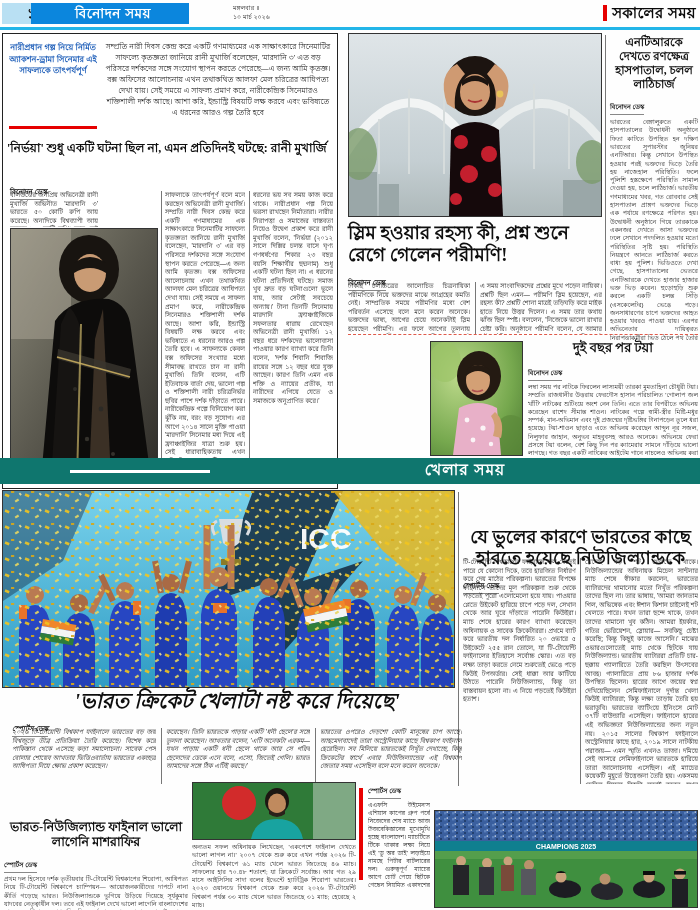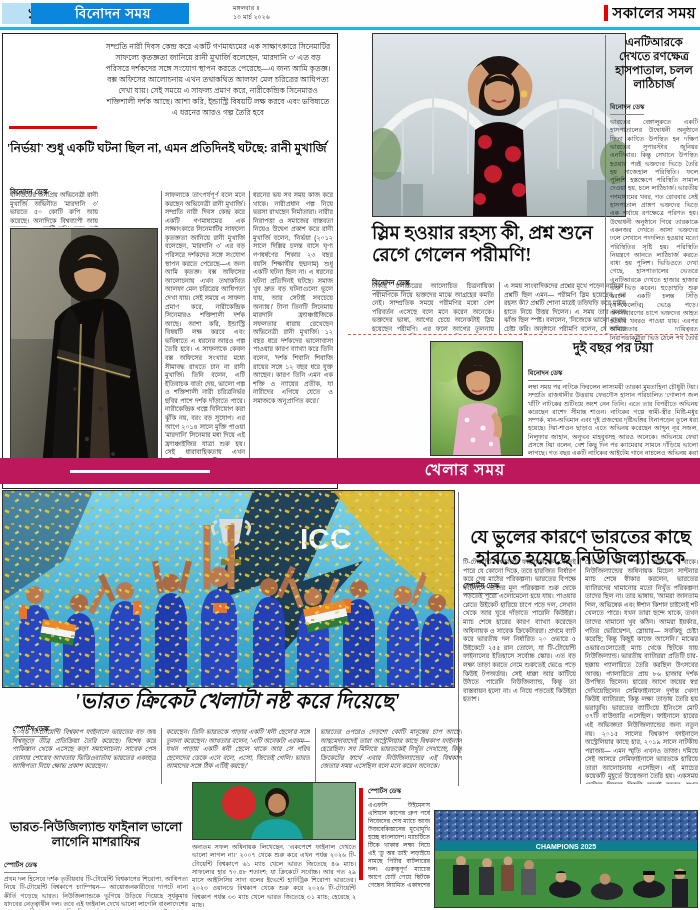--- a/index.html
+++ b/index.html
@@ -19,25 +19,26 @@
 <div class="page">
 
   <div class="abs" style="left:2px;top:3px;width:27px;height:21px;background:#b9e0f3;color:#111;font-weight:700;font-size:13px;text-align:center;line-height:21px;padding-left:20px;">১০</div>
   <div class="abs" style="left:31px;top:3px;width:152px;height:21px;background:#0b86dd;color:#fff;font-weight:700;font-size:13.5px;text-align:center;line-height:21px;letter-spacing:0.5px;padding-left:6px;">বিনোদন সময়</div>
   <div class="abs" style="left:233px;top:4px;width:70px;font-size:6.3px;line-height:1.35;color:#222;">
     <div>মঙ্গলবার ॥</div>
     <div>১০ মার্চ ২০২৬</div>
   </div>
   <div class="abs" style="right:4px;top:3px;height:20px;display:flex;align-items:center;">
     <span style="display:inline-block;width:4px;height:16px;background:#e60000;margin-right:5px;"></span>
-    <span style="font-weight:900;font-size:15px;color:#0a0a0a;letter-spacing:0.3px;font-family:Liberation Serif, serif;">সকালের সময়</span>
+    <span style="font-weight:900;font-size:15px;color:#0a0a0a;letter-spacing:0.3px;font-family:Liberation Sans, sans-serif;">সকালের সময়</span>
   </div>
   <div class="abs" style="left:0;top:27px;width:700px;height:3px;background:#23b5e8;"></div>
 
   <div class="abs" style="left:2px;top:33px;width:336px;height:456px;border:1.3px solid #222;background:#fff;box-sizing:border-box;">
+    <div class="abs" style="left:6px;top:8px;width:88px;height:82px;color:#1b5cb8;font-weight:700;font-size:8.2px;line-height:1.42;text-align:center;overflow:hidden;">নারীপ্রধান গল্প নিয়ে নির্মিত অ্যাকশন-ড্রামা সিনেমার এই সাফল্যকে তাৎপর্যপূর্ণ</div>
     <div class="abs" style="left:6px;top:92px;width:88px;height:3px;background:#e60000;"></div>
     <div class="abs body" style="left:102px;top:8px;width:226px;height:86px;font-size:7.6px;line-height:1.44;text-align:center;">সম্প্রতি নারী দিবস কেন্দ্র করে একটি গণমাধ্যমের এক সাক্ষাৎকারে সিনেমাটির সাফল্যে কৃতজ্ঞতা জানিয়ে রানী মুখার্জি বলেছেন, 'মারদানি ৩' এত বড় পরিসরে দর্শকদের সঙ্গে সংযোগ স্থাপন করতে পেরেছে—এ জন্য আমি কৃতজ্ঞ। বক্স অফিসের আলোচনায় এখন তথাকথিত আলফা মেল চরিত্রের আধিপত্য দেখা যায়। সেই সময়ে এ সাফল্য প্রমাণ করে, নারীকেন্দ্রিক সিনেমারও শক্তিশালী দর্শক আছে। আশা করি, ইন্ডাস্ট্রি বিষয়টি লক্ষ করবে এবং ভবিষ্যতে এ ধরনের আরও গল্প তৈরি হবে</div>
     <div class="abs hl" style="left:4px;top:108px;width:326px;font-size:12px;line-height:1.12;">'নির্ভয়া' শুধু একটি ঘটনা ছিল না, এমন প্রতিদিনই ঘটছে: রানী মুখার্জি</div>
     <div class="abs" style="left:7px;top:146px;">
       <span class="byline">বিনোদন ডেস্ক</span>
     </div>
     <div class="abs body" style="left:7px;top:157px;width:88px;height:36px;">বলিউডের জনপ্রিয় অভিনেত্রী রানী মুখার্জি অভিনীত 'মারদানি ৩' ভারতে ৫০ কোটি রুপি আয় করেছে। অন্যদিকে বিশ্বব্যাপী আয় করেছে ৯০ কোটি রুপি। আর সেই সঙ্গে এটি হয়ে উঠেছে 'মারদানি' ফ্র্যাঞ্চাইজির আয় করা সিনেমা। নারীপ্রধান গল্প নিয়ে নির্মিত অ্যাকশন-ড্রামা সিনেমার এ</div>
 
     <div class="abs photo" style="left:7px;top:194px;width:148px;height:254px;">
       <svg width="146" height="252" viewBox="0 0 146 252">
@@ -65,21 +66,21 @@
         <circle cx="76" cy="210" r="2.2" fill="#34322c"></circle>
           <circle cx="102" cy="225" r="2" fill="#34322c"></circle>
       </svg>
     </div>
     <div class="vr" style="left:158px;top:157px;height:290px;"></div>
     <div class="abs body" style="left:162px;top:157px;width:80px;height:290px;">সাফল্যকে তাৎপর্যপূর্ণ বলে মনে করছেন অভিনেত্রী রানী মুখার্জি। সম্প্রতি নারী দিবস কেন্দ্র করে একটি গণমাধ্যমের এক সাক্ষাৎকারে সিনেমাটির সাফল্যে কৃতজ্ঞতা জানিয়ে রানী মুখার্জি বলেছেন, 'মারদানি ৩' এর বড় পরিসরে দর্শকদের সঙ্গে সংযোগ স্থাপন করতে পেরেছে—এ জন্য আমি কৃতজ্ঞ। বক্স অফিসের আলোচনায় এখন তথাকথিত আলফা মেল চরিত্রের আধিপত্য দেখা যায়। সেই সময়ে এ সাফল্য প্রমাণ করে, নারীকেন্দ্রিক সিনেমারও শক্তিশালী দর্শক আছে। আশা করি, ইন্ডাস্ট্রি বিষয়টি লক্ষ করবে এবং ভবিষ্যতে এ ধরনের আরও গল্প তৈরি হবে। এ সাফল্যকে কেবল বক্স অফিসের সংখ্যার মধ্যে সীমাবদ্ধ রাখতে চান না রানী মুখার্জি। তিনি বলেন, এটি ইতিবাচক বার্তা দেয়, ভালো গল্প ও শক্তিশালী নারী চরিত্রনির্ভর ছবির পাশে দর্শক দাঁড়াতে পারে। নারীকেন্দ্রিক গল্পে বিনিয়োগ করা ঝুঁকি নয়, বরং বড় সুযোগ। এর আগে ২০১৪ সালে মুক্তি পাওয়া 'মারদানি' সিনেমার মধ্য দিয়ে এই ফ্র্যাঞ্চাইজির যাত্রা শুরু হয়। সেই ধারাবাহিকতায় এখন পরিণতি পাচ্ছে গল্পটি।</div>
     <div class="vr" style="left:246px;top:157px;height:290px;"></div>
     <div class="abs body" style="left:250px;top:157px;width:80px;height:290px;">ধরনের ভয় সব সময় কাজ করে থাকে। নারীপ্রধান গল্প নিয়ে ভরসা রাখছেন নির্মাতারা। নারীর নিরাপত্তা ও সমাজের বাস্তবতা নিয়েও উদ্বেগ প্রকাশ করে রানী মুখার্জি বলেন, 'নির্ভয়া (২০১২ সালে দিল্লির চলন্ত বাসে ঘৃণ্য গণধর্ষণের শিকার ২৩ বছর বয়সি শিক্ষার্থীর ছদ্মনাম) শুধু একটি ঘটনা ছিল না। এ ধরনের ঘটনা প্রতিদিনই ঘটছে। সমাজ খুব দ্রুত বড় ঘটনাগুলো ভুলে যায়, আর সেটাই সবচেয়ে অন্যায়।' টানা তিনটি সিনেমায় মারদানি ফ্র্যাঞ্চাইজিকে সফলতার ধারায় রেখেছেন অভিনেত্রী রানী মুখার্জি। ১২ বছর ধরে দর্শকদের ভালোবাসা পাওয়ার কারণ ব্যাখ্যা করে তিনি বলেন, 'দর্শক শিবানি শিবাজি রায়ের সঙ্গে ১২ বছর ধরে যুক্ত আছেন। কারণ তিনি এমন এক শক্তি ও ন্যায়ের প্রতীক, যা নারীদের এগিয়ে যেতে ও সমাজকে অনুপ্রাণিত করে।'</div>
   </div>
 
-  <div class="abs" style="left:348px;top:33px;width:254px;height:300px;margin-left:24px;">
+  <div class="abs" style="left:348px;top:33px;width:254px;height:300px;">
     <div class="photo" style="position:absolute;left:0;top:0;width:254px;height:184px;">
       <svg width="252" height="182" viewBox="0 0 252 182">
         <defs>
           <linearGradient id="pbg" x1="0" y1="0" x2="0" y2="1">
             <stop offset="0" stop-color="#dfe5e8"></stop>
               <stop offset="0.7" stop-color="#c4ced2"></stop>
               <stop offset="1" stop-color="#aeb9ba"></stop>
           </linearGradient>
         </defs>
         <rect width="252" height="182" fill="url(#pbg)"></rect>
@@ -164,21 +165,21 @@
     </svg>
   </div>
   <div class="abs" style="left:528px;top:338px;width:170px;height:118px;">
     <div class="hl" style="font-size:13px;text-align:center;">দুই বছর পর টয়া</div>
     <div style="margin-top:2px;">
       <span class="byline" style="font-size:6.4px;">বিনোদন ডেস্ক</span>
     </div>
     <div class="body" style="margin-top:2px;height:82px;font-size:6.2px;">লম্বা সময় পর নাটকে ফিরলেন লাস্যময়ী তারকা মুমতাহিনা চৌধুরী টয়া। সম্প্রতি রাজধানীর উত্তরায় ফেরদৌস হাসান পরিচালিত 'গোলাপ জল খাঁটি' নাটকের শুটিংয়ে অংশ নেন তিনি। এতে তার বিপরীতে অভিনয় করেছেন রাশেদ সীমান্ত শাওন। নাটকের গল্পে স্বামী-স্ত্রীর মিষ্টি-মধুর সম্পর্ক, মান-অভিমান এবং দুই প্রজন্মের দৃষ্টিভঙ্গির টানাপড়েন তুলে ধরা হয়েছে। টয়া-শাওন ছাড়াও এতে অভিনয় করেছেন আব্দুন নূর সজল, নিলুফার জাহান, অনুভব মাহবুবসহ আরও অনেকে। অভিনয়ে ফেরা প্রসঙ্গে টয়া বলেন, বেশ কিছু দিন পর ক্যামেরার সামনে দাঁড়িয়ে ভালো লাগছে। গত বছর একটি নাটকের আইটেম গানে নাচলেও অভিনয় করা হয়নি। মাঝে দুই বছর পর পূর্ণাঙ্গ নাটকে কাজ করলাম। গল্পটি অসাধারণ। ফেরদৌস হাসান একজন অভিজ্ঞ নির্মাতা, সহশিল্পীরাও দারুণ গুণী। অনেক দিন পর এমন একটি টিমের সঙ্গে কাজের সুযোগ পেলাম। কাজ করতে করতে কখন সময় কেটে গেছে বুঝতেই পারিনি। এটি ঈদের নাটক। আসছে ঈদের জন্য একটি নাটকেই অভিনয় করার ইচ্ছা আছে। অভিনয় থেকে বিরতি নেওয়ার কারণ জানিয়ে তিনি বলেন, একঘেয়েমি এসে গিয়েছিল। মনে হয়েছিল কিছুটা বিরতি দরকার।</div>
   </div>
 
-  <div class="abs" style="left:0;top:458px;width:700px;height:26px;background:#be185d;">
+  <div class="abs" style="left:0;top:458px;width:700px;height:26px;background:#0f766e;">
     <div style="position:absolute;left:70px;top:12px;width:140px;height:2.5px;background:#fff;"></div>
     <div style="position:absolute;left:465px;top:50%;transform:translate(-50%,-50%);color:#fff;font-weight:700;font-size:15.5px;letter-spacing:1px;">খেলার সময়</div>
   </div>
 
   <div class="abs photo" style="left:2px;top:490px;width:453px;height:198px;">
     <svg width="451" height="196" viewBox="0 0 451 196">
       <defs>
         <linearGradient id="sky" x1="0" y1="0" x2="0" y2="1">
             <stop offset="0" stop-color="#79d2ec"></stop>
             <stop offset="1" stop-color="#2f9cc4"></stop>

